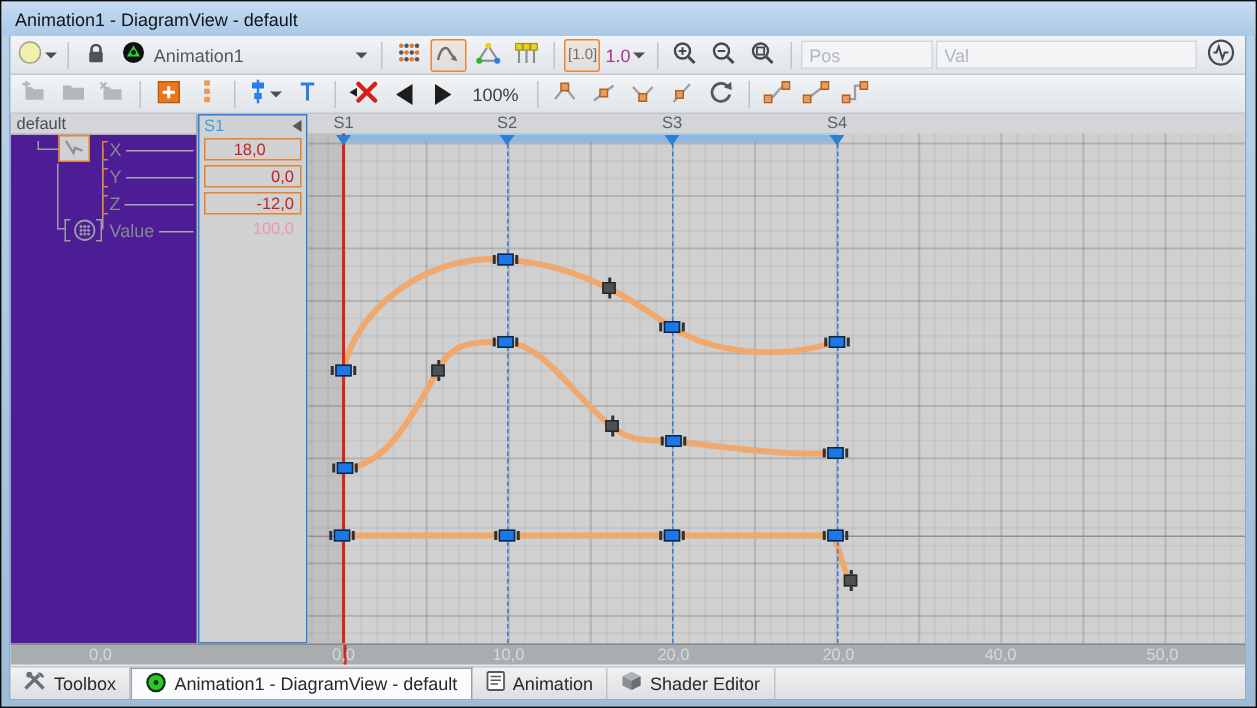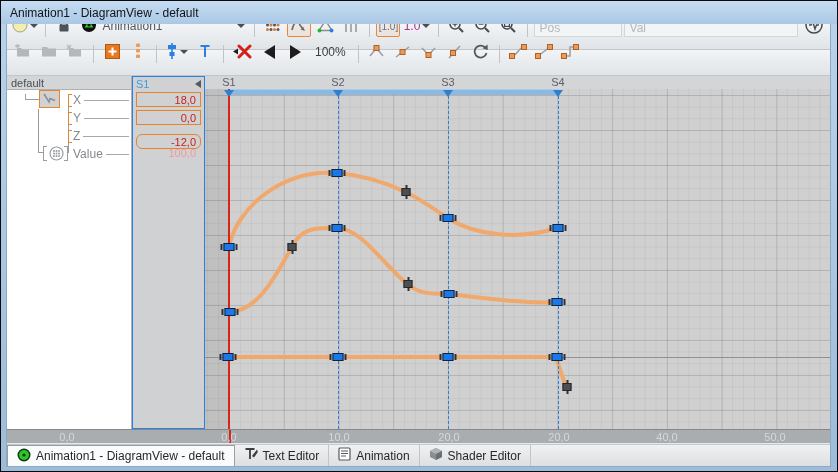--- a/index.html
+++ b/index.html
@@ -11,21 +11,21 @@
 
   
   #titlebar { height:23px; display:flex; align-items:center; padding-left:9px;
               font-size:12px; color:#101418; background:linear-gradient(#c6dcf2,#aac8e6); }
 
   
   #client { position:absolute; left:5px; right:6px; top:23px; bottom:4px;
             background:#e6e9ec; border:1px solid #8fa9c4; border-top:none; overflow:hidden; }
 
   
-  .toolbar { display:flex; align-items:flex-end; gap:2px; padding:12px 4px;
+  .toolbar { display:flex; align-items:center; gap:2px; padding:12px 4px;
              background:linear-gradient(#f2f4f6,#e0e4e8); border-bottom:1px solid #c2c6ca; }
   #toolbar1 { height:26px; }
   #toolbar2 { height:26px; }
   .tsep { width:1px; height:18px; background:#c0c4c8; margin:0 4px; flex:0 0 auto; }
   .tbtn { height:22px; min-width:24px; padding:0 2px; display:flex; align-items:center;
           justify-content:center; gap:2px; border:1px solid transparent; border-radius:2px; }
   .tbtn.sel { border:1px solid #e8873c; background:rgba(232,135,60,0.10); }
   .tlabel { color:#2a2a2a; padding:0 3px; }
   .caret { width:0; height:0; border-left:4px solid transparent; border-right:4px solid transparent;
            border-top:4px solid #4a4f55; display:inline-block; }
@@ -34,21 +34,21 @@
   .field { height:19px; border:1px solid #d4d7da; background:#f2f4f6; color:#444;
            font-family:"Liberation Sans",sans-serif; font-size:12px; padding:0 5px; }
   .field::placeholder { color:#b4b8bc; }
   #pos-field { width:88px; }
   #val-field { width:200px; }
   .spacer { flex:1; }
 
   
   #main { position:relative; display:flex; height:353px; background:#d0d2d4; }
 
-  #tree-panel { position:relative; width:125px; background:#ffffff; border-right:1px solid #b0b2b4; }
+  #tree-panel { position:relative; width:125px; background:#4c1d95; border-right:1px solid #b0b2b4; }
   .panel-hdr { height:14px; line-height:14px; padding-left:4px; color:#4a4e52;
                border-bottom:1px solid #aeb0b2; background:#d3d5d7; }
   .trow { position:absolute; height:16px; display:flex; align-items:center; width:100%; }
   .tline { flex:1; height:1px; background:#a6a8aa; margin:0 3px; }
   .tlbl { color:#85898d; font-size:12px; }
   .obracket { width:4px; height:13px; border:1px solid #e8832a; border-right:none; margin-right:1px; }
   .gbracketL { width:4px; height:15px; border:1px solid #9a9ea2; border-right:none; margin-right:2px; }
   .gbracketR { width:4px; height:15px; border:1px solid #9a9ea2; border-left:none; margin-right:3px; }
   .connector { position:absolute; background:#9a9ea2; }
 
@@ -466,23 +466,23 @@
           <span class="gbracketR"></span>
         </div>
       </div>
 
       <div id="s1-col">
         <div id="s1-hdr">
           <span id="s1-title">S1</span>
           <span class="collapse-arrow"></span>
         </div>
         <div id="s1-values">
-            <div class="vbox" style="top: 15px;">18,0</div>
+            <div class="vbox" style="top: 15px; text-align: center;">18,0</div>
             <div class="vbox" style="top: 33px;">0,0</div>
-            <div class="vbox" style="top: 57px; border-radius: 6px;">-12,0</div>
+            <div class="vbox" style="top: 51px;">-12,0</div>
             <div class="vplain" style="top: 69px;">100,0</div>
           </div>
       </div>
 
       <div id="canvas">
         <div id="slabel-row">
             <span class="slabel" style="left: 24px;">S1</span>
             <span class="slabel" style="left: 133px;">S2</span>
             <span class="slabel" style="left: 243px;">S3</span>
             <span class="slabel" style="left: 353px;">S4</span>
@@ -529,34 +529,36 @@
     <span class="tick" style="left: 60px;">0,0</span>
         <span class="tick" style="left: 222px;">0,0</span>
         <span class="tick" style="left: 332px;">10,0</span>
         <span class="tick" style="left: 442px;">20,0</span>
         <span class="tick" style="left: 552px;">20,0</span>
         <span class="tick" style="left: 660px; text-align: center;">40,0</span>
         <span class="tick" style="left: 768px;">50,0</span>
       </div>
 
     <div id="statusbar">
+        <div class="stab">
+          <span class="icon"><svg width="15" height="14" viewBox="0 0 15 14">
+              <path d="M1 12 L10 3" stroke="#6a6f74" stroke-width="2.2"></path>
+              <path d="M9 1.5 a3 3 0 0 1 4 3.5 l-2-1z" fill="#6a6f74"></path>
+              <path d="M13 12 L5 4" stroke="#6a6f74" stroke-width="2.2"></path>
+              <circle cx="3.5" cy="2.8" r="2" fill="#6a6f74"></circle>
+            </svg></span>
+          <span>Toolbox</span>
+        </div>
         <div class="stab active">
           <span class="icon"><svg width="14" height="14" viewBox="0 0 14 14">
               <circle cx="7" cy="7" r="6.5" fill="#0c3a0c"></circle>
               <circle cx="7" cy="7" r="5" fill="#2ec42e"></circle>
               <circle cx="7" cy="7" r="1.6" fill="#0c3a0c"></circle>
             </svg></span>
           <span>Animation1 - DiagramView - default</span>
-        </div>
-        <div class="stab">
-          <span class="icon"><svg width="14" height="14" viewBox="0 0 14 14">
-              <path d="M1.5 2 h9 M6 2 v10" fill="none" stroke="#3a3e42" stroke-width="1.8"></path>
-              <path d="M8 9 L13 2.5 L13.8 5 L10 10.5 z" fill="#3a3e42"></path>
-            </svg></span>
-          <span>Text Editor</span>
         </div>
         <div class="stab">
           <span class="icon"><svg width="13" height="14" viewBox="0 0 13 14">
               <rect x="1" y="1" width="11" height="12" rx="1" fill="#fff" stroke="#55595d" stroke-width="1.2"></rect>
               <g stroke="#55595d" stroke-width="1">
                 <line x1="3" y1="4" x2="10" y2="4"></line>
                 <line x1="3" y1="6.5" x2="10" y2="6.5"></line>
                 <line x1="3" y1="9" x2="8" y2="9"></line>
               </g>
             </svg></span>

